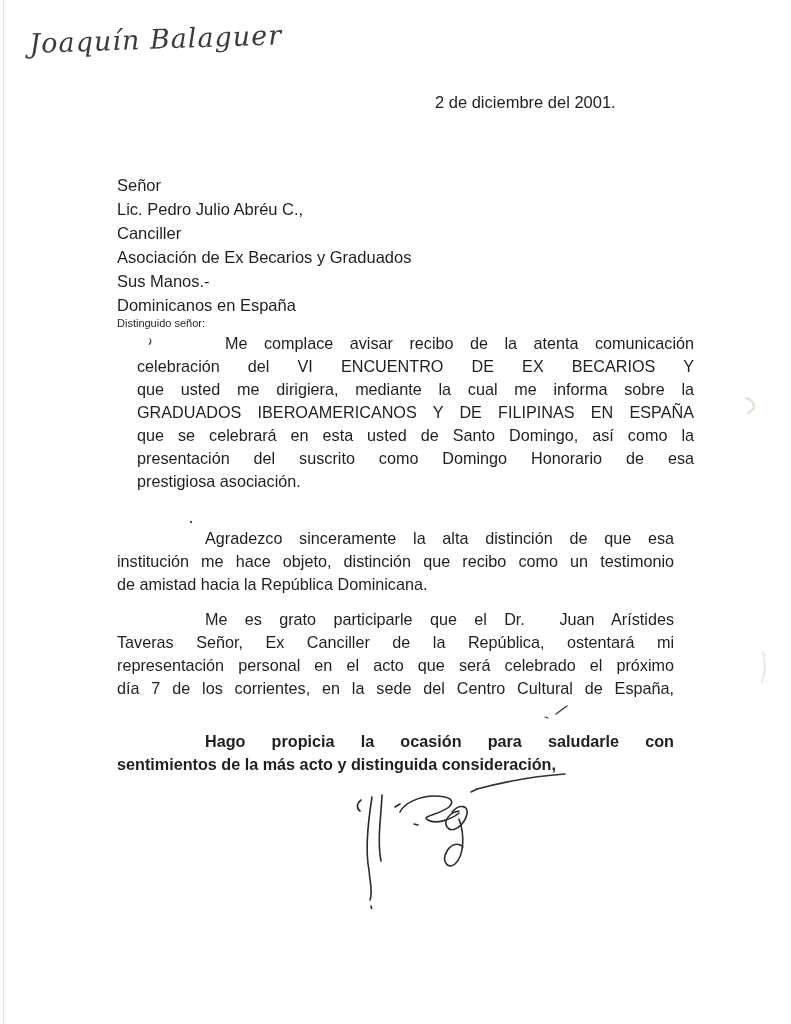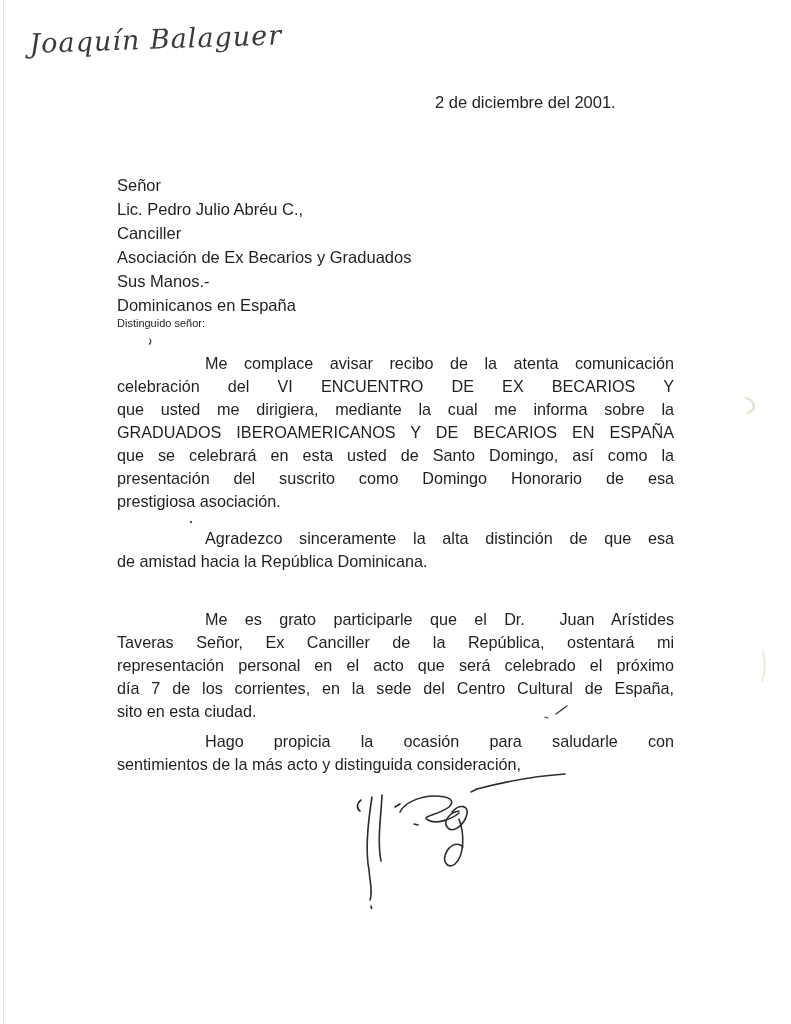--- a/index.html
+++ b/index.html
@@ -51,24 +51,24 @@
     font-size: 11px;
     white-space: nowrap;
   }
   .para {
     position: absolute;
     left: 117px;
     width: 557px;
     font-size: 16.2px;
     line-height: 23px;
   }
-  .p1 { top: 352px; }
+  .p1 { top: 332px; margin-left: 20px; }
   .p2 { top: 527px; }
   .p3 { top: 608px; }
-  .p4 { top: 730px; }
+  .p4 { top: 730px; font-weight: bold; }
   .bline {
     text-align: justify;
     text-align-last: justify;
   }
   .bline.first { text-indent: 88px; }
   .bline.last  { text-align-last: left; }
   .ink-overlay {
     position: absolute;
     left: 0; top: 0;
     pointer-events: none;
@@ -95,37 +95,37 @@
     <div>Sus Manos.-</div>
     <div>Dominicanos en España</div>
   </div>
 
   <div class="salutation">Distinguido señor:</div>
 
   <div class="para p1">
     <div class="bline first">Me complace avisar recibo de la atenta comunicación</div>
     <div class="bline">celebración del VI ENCUENTRO DE EX BECARIOS Y</div>
     <div class="bline">que usted me dirigiera, mediante la cual me informa sobre la</div>
-    <div class="bline">GRADUADOS IBEROAMERICANOS Y DE BECARIOS EN ESPAÑA</div>
+    <div class="bline">GRADUADOS IBEROAMERICANOS Y DE FILIPINAS EN ESPAÑA</div>
     <div class="bline">que se celebrará en esta usted de Santo Domingo, así como la</div>
     <div class="bline">presentación del suscrito como Domingo Honorario de esa</div>
     <div class="bline last">prestigiosa asociación.</div>
   </div>
 
   <div class="para p2">
     <div class="bline first">Agradezco sinceramente la alta distinción de que esa</div>
+    <div class="bline">institución me hace objeto, distinción que recibo como un testimonio</div>
     <div class="bline last">de amistad hacia la República Dominicana.</div>
   </div>
 
   <div class="para p3">
     <div class="bline first">Me es grato participarle que el Dr.&nbsp; Juan Arístides</div>
     <div class="bline">Taveras Señor, Ex Canciller de la República, ostentará mi</div>
     <div class="bline">representación personal en el acto que será celebrado el próximo</div>
     <div class="bline">día 7 de los corrientes, en la sede del Centro Cultural de España,</div>
-    <div class="bline last">sito en esta ciudad.</div>
   </div>
 
   <div class="para p4">
     <div class="bline first">Hago propicia la ocasión para saludarle con</div>
     <div class="bline last">sentimientos de la más acto y distinguida consideración,</div>
   </div>
 
   <svg class="ink-overlay" width="791" height="1024" viewBox="0 0 791 1024">
 
     <path d="M150,339 c1.2,1.8 0.6,4 -0.8,5.2" stroke="#4a4a4a" stroke-width="1.3" fill="none" stroke-linecap="round"></path>

